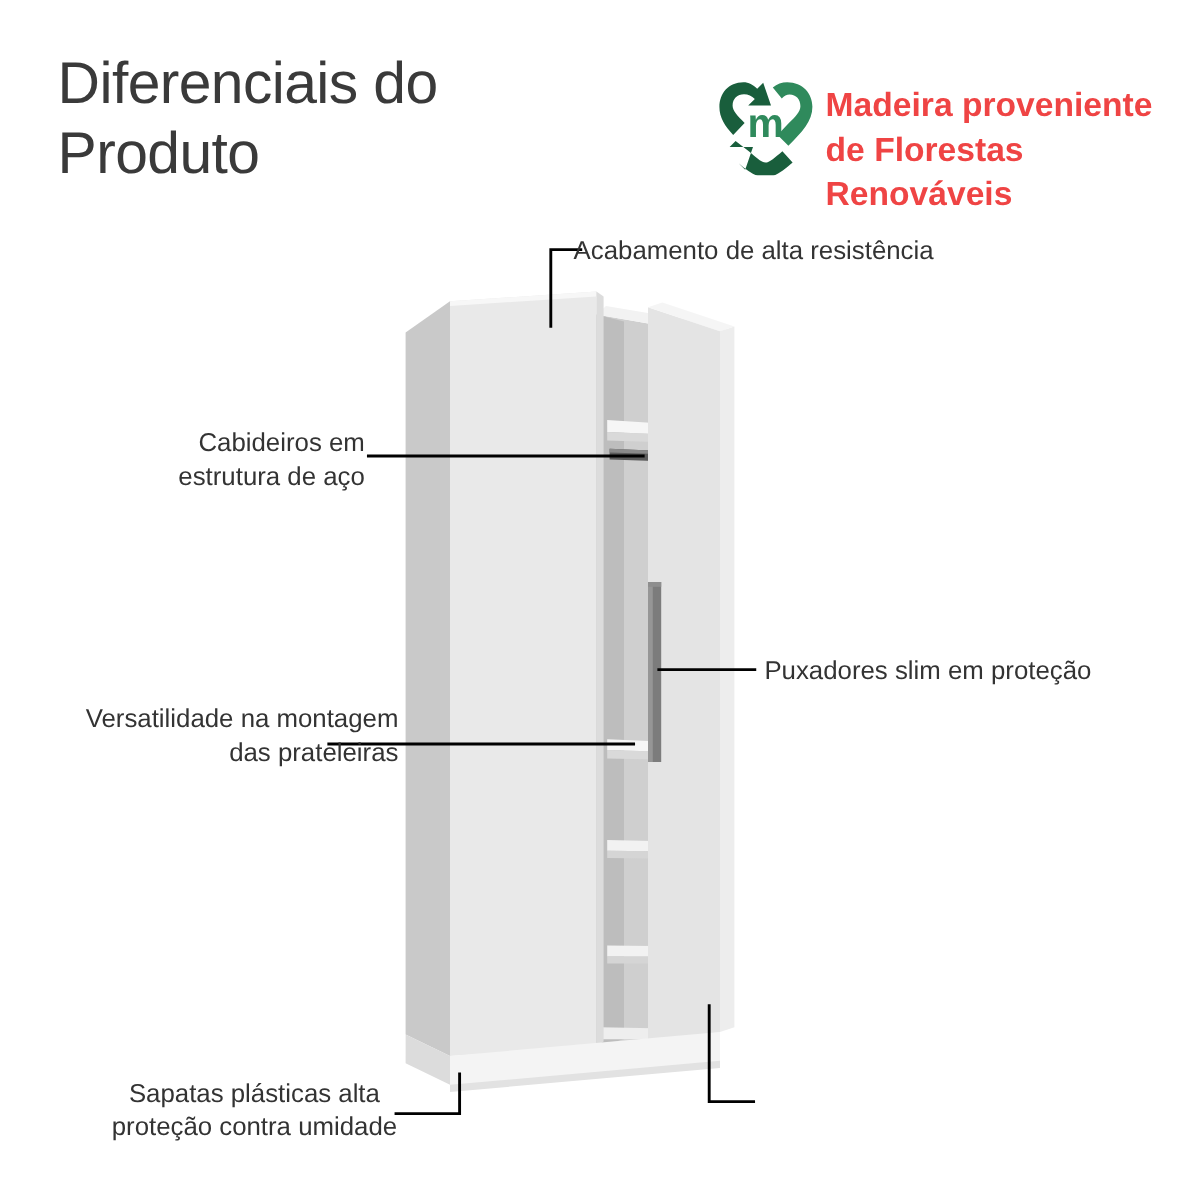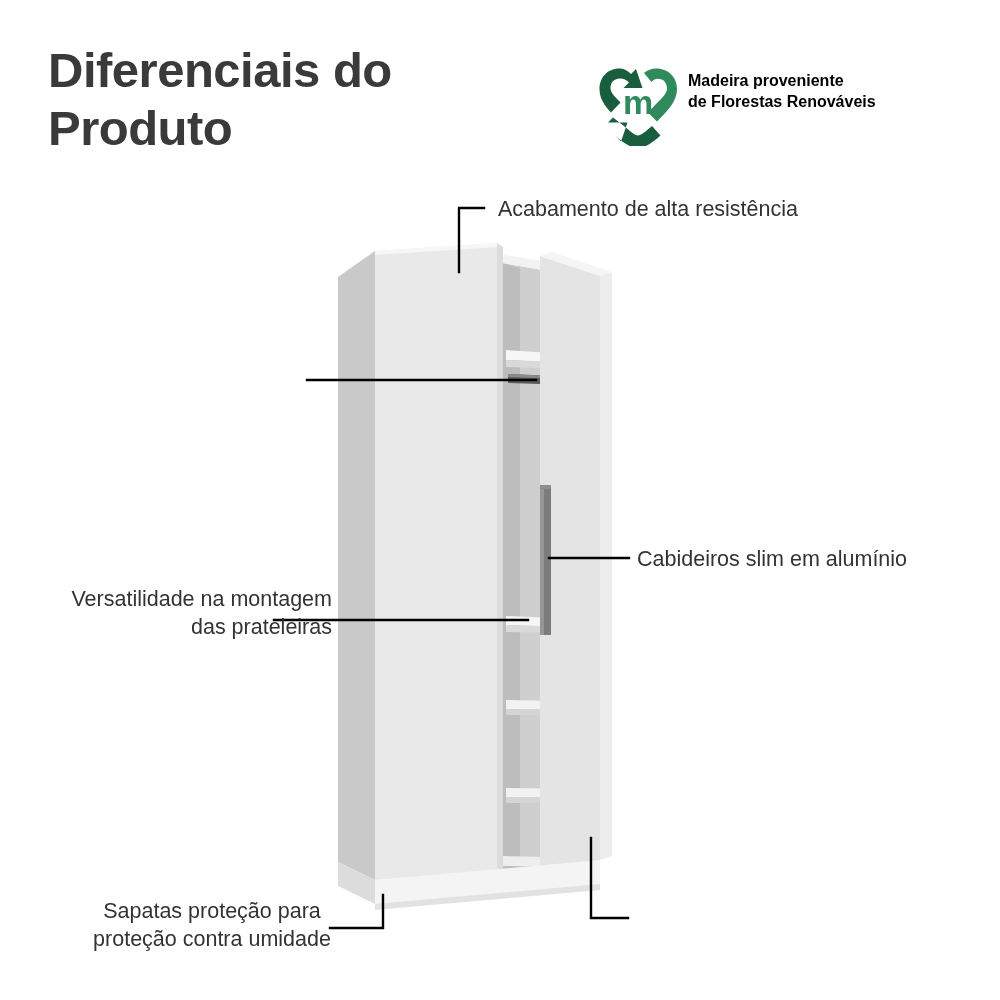--- a/index.html
+++ b/index.html
@@ -24,21 +24,21 @@
   }
 
   
   #title {
     position: absolute;
     left: 48px;
     top: 42px;
     width: 470px;
     font-size: 49px;
     line-height: 1.18;
-    font-weight: bold;
+    font-weight: normal;
     color: #3a3a3a;
     letter-spacing: -0.5px;
     white-space: pre-line;
   }
 
   #eco-badge {
     position: absolute;
     left: 596px;
     top: 60px;
     width: 390px;
@@ -49,24 +49,24 @@
     left: 0;
     top: 2px;
     width: 84px;
     height: 84px;
   }
   #eco-text {
     position: absolute;
     left: 92px;
     top: 10px;
     width: 300px;
-    font-size: 16px;
+    font-size: 28px;
     line-height: 1.32;
     font-weight: bold;
-    color: #000000;
+    color: #ef4444;
     white-space: pre-line;
   }
 
   
   #wardrobe-svg {
     position: absolute;
     left: 0;
     top: 0;
     width: 1000px;
     height: 1000px;
@@ -77,21 +77,21 @@
     position: absolute;
     font-size: 21.5px;
     line-height: 1.30;
     color: #333333;
     white-space: pre-line;
   }
   .callout.right-align { text-align: right; }
   .callout.left-align  { text-align: left; }
   .callout.center-align{ text-align: center; }
 
-  #label-acabamento   { left: 498px; top: 196px;  width: 400px; }
+  #label-acabamento   { left: 478px; top: 196px;  width: 400px; }
   #label-cabideiros   { left:  62px; top: 356px;  width: 242px; }
   #label-versatilidade{ left:  30px; top: 586px;  width: 302px; text-align: right; }
   #label-puxadores    { left: 637px; top: 546px;  width: 330px; }
   #label-sapatas      { left:  72px; top: 898px;  width: 280px; }
   #label-dobradicas   { left: 636px; top: 904px;  width: 340px; }
 </style>
 </head>
 <body>
 
 <div id="page">
@@ -204,23 +204,25 @@
       <polyline points="629,558 549,558"></polyline>
 
       <polyline points="330,928 383,928 383,895"></polyline>
 
       <polyline points="628,918 591,918 591,838"></polyline>
     </g>
   </svg>
 
   <div id="label-acabamento" class="callout left-align">Acabamento de alta resistência</div>
 
+  <div id="label-cabideiros" class="callout right-align">Cabideiros em
+estrutura de aço</div>
 
   <div id="label-versatilidade" class="callout right-align">Versatilidade na montagem
 das prateleiras</div>
 
-  <div id="label-puxadores" class="callout left-align">Cabideiros slim em alumínio</div>
-
-  <div id="label-sapatas" class="callout center-align">Sapatas proteção para
+  <div id="label-puxadores" class="callout left-align">Puxadores slim em proteção</div>
+
+  <div id="label-sapatas" class="callout center-align">Sapatas plásticas alta
 proteção contra umidade</div>
 
 
 </div>
 
 </body></html>

